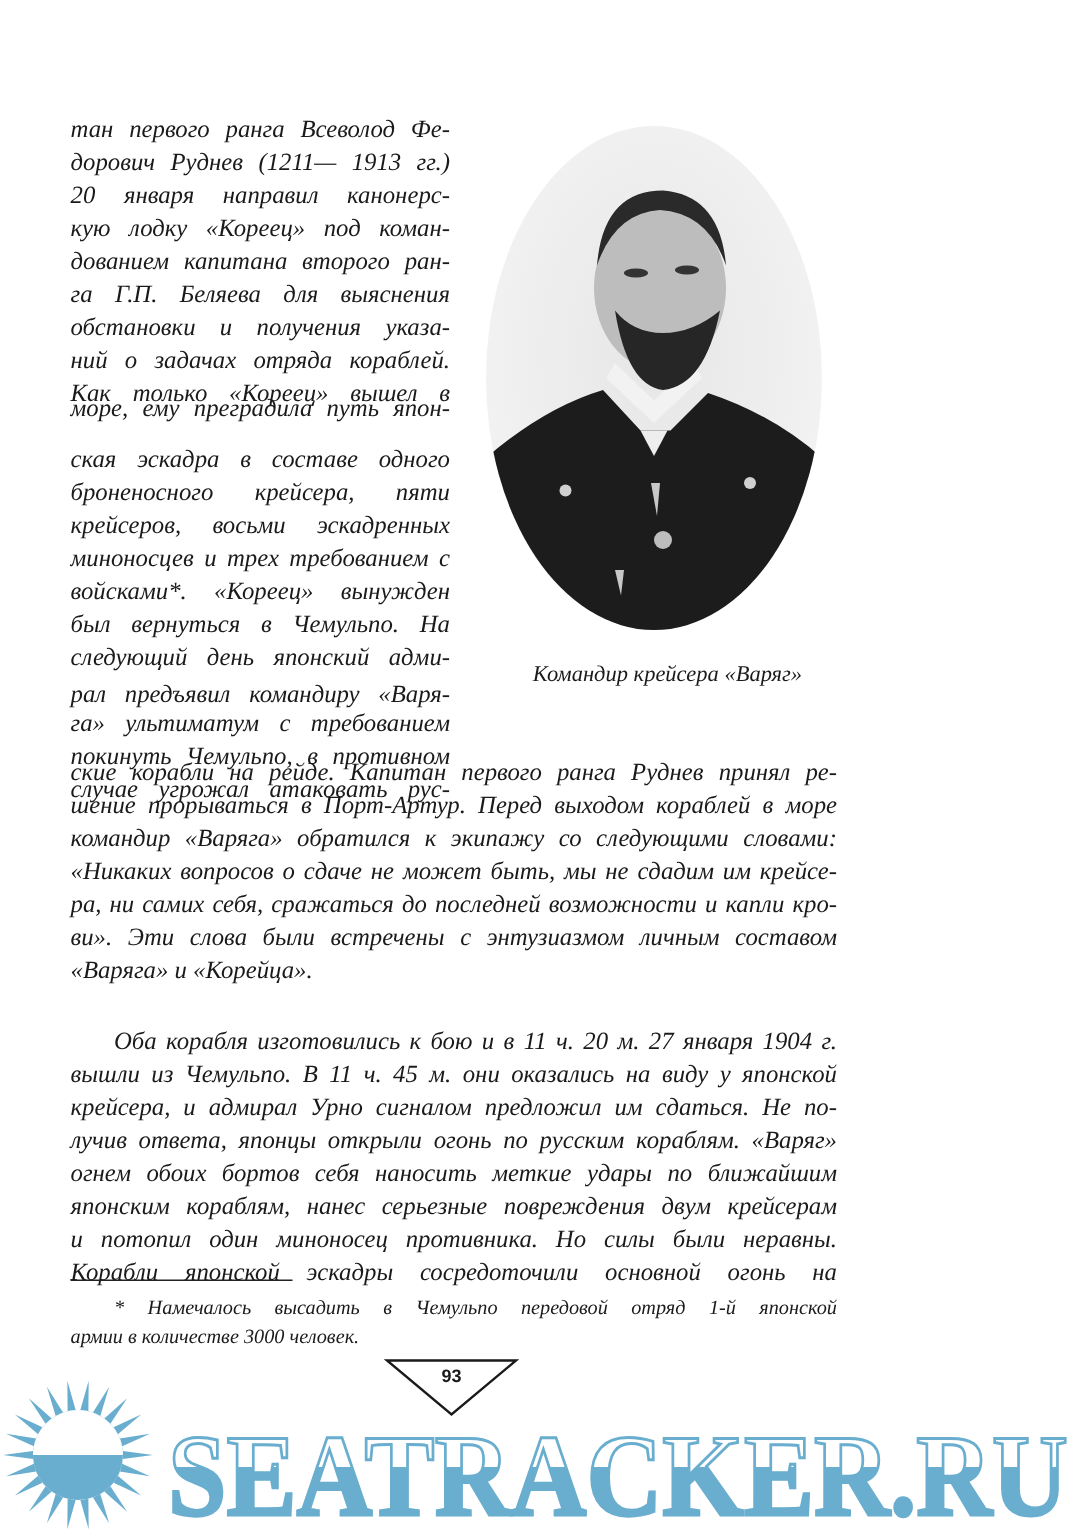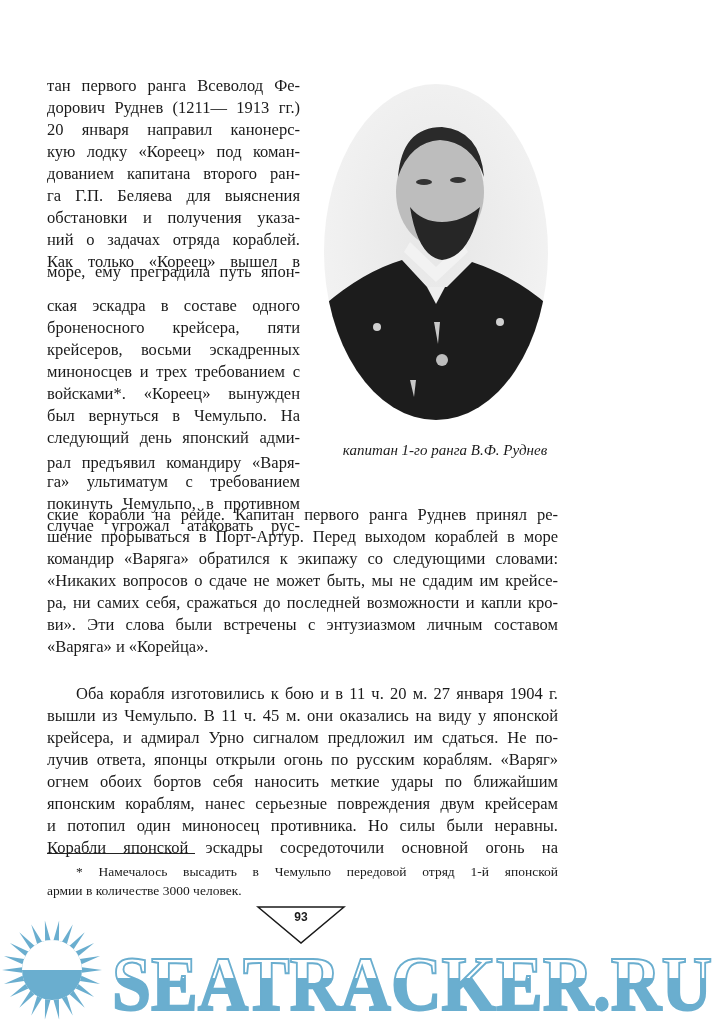--- a/index.html
+++ b/index.html
@@ -1,19 +1,19 @@
 <!DOCTYPE html>
 <html><head>
 <meta charset="utf-8">
 <style>
   html, body { margin: 0; padding: 0; background: #ffffff; }
   body { width: 724px; height: 1024px; position: relative; overflow: hidden;
          font-family: "Liberation Serif", "DejaVu Serif", serif; color: #1a1a1a; }
   .line { position: absolute; font-size: 16.5px; line-height: 20px; white-space: nowrap;
-          text-align: justify; text-align-last: justify; }
+          text-align: justify; text-align-last: justify; font-style: italic; }
   .col-left .line { left: 47px; width: 253px; }
   .col-full .line { left: 47px; width: 511px; }
   .line.last { text-align-last: left; }
   .portrait { position: absolute; left: 322px; top: 82px; width: 228px; height: 340px; }
   .caption { position: absolute; left: 325px; top: 441px; width: 240px; text-align: center;
              font-style: italic; font-size: 15px; line-height: 18px; }
   .rule { position: absolute; left: 47px; top: 852px; width: 148px; height: 0; border-top: 1.6px solid #222; }
   .foot .line { font-size: 13.5px; line-height: 19px; left: 47px; width: 511px; }
   .pagenum { position: absolute; left: 256px; top: 905px; width: 90px; height: 40px; }
   .watermark { position: absolute; left: 0; top: 918px; width: 724px; height: 106px; }
@@ -72,21 +72,21 @@
 
     <circle cx="55" cy="245" r="4" fill="#d0d0d0"></circle>
     <circle cx="178" cy="240" r="4" fill="#d0d0d0"></circle>
     <path d="M112 240 L118 240 L116 262 Z" fill="#c8c8c8"></path>
     <circle cx="120" cy="278" r="6" fill="#bdbdbd"></circle>
     <path d="M88 298 L94 298 L92 315 Z" fill="#c8c8c8"></path>
   </g>
 </svg>
 
 <div class="caption">
-  <div>капитан 1-го ранга В.Ф. Руднев</div>
+  <div>Командир крейсера «Варяг»</div>
 </div>
 
 <div class="col-full">
   <div class="line" style="top:505px">ские корабли на рейде. Капитан первого ранга Руднев принял ре-</div>
   <div class="line" style="top:527px">шение прорываться в Порт-Артур. Перед выходом кораблей в море</div>
   <div class="line" style="top:549px">командир «Варяга» обратился к экипажу со следующими словами:</div>
   <div class="line" style="top:571px">«Никаких вопросов о сдаче не может быть, мы не сдадим им крейсе-</div>
   <div class="line" style="top:593px">ра, ни самих себя, сражаться до последней возможности и капли кро-</div>
   <div class="line" style="top:615px">ви». Эти слова были встречены с энтузиазмом личным составом</div>
   <div class="line last" style="top:637px">«Варяга» и «Корейца».</div>

